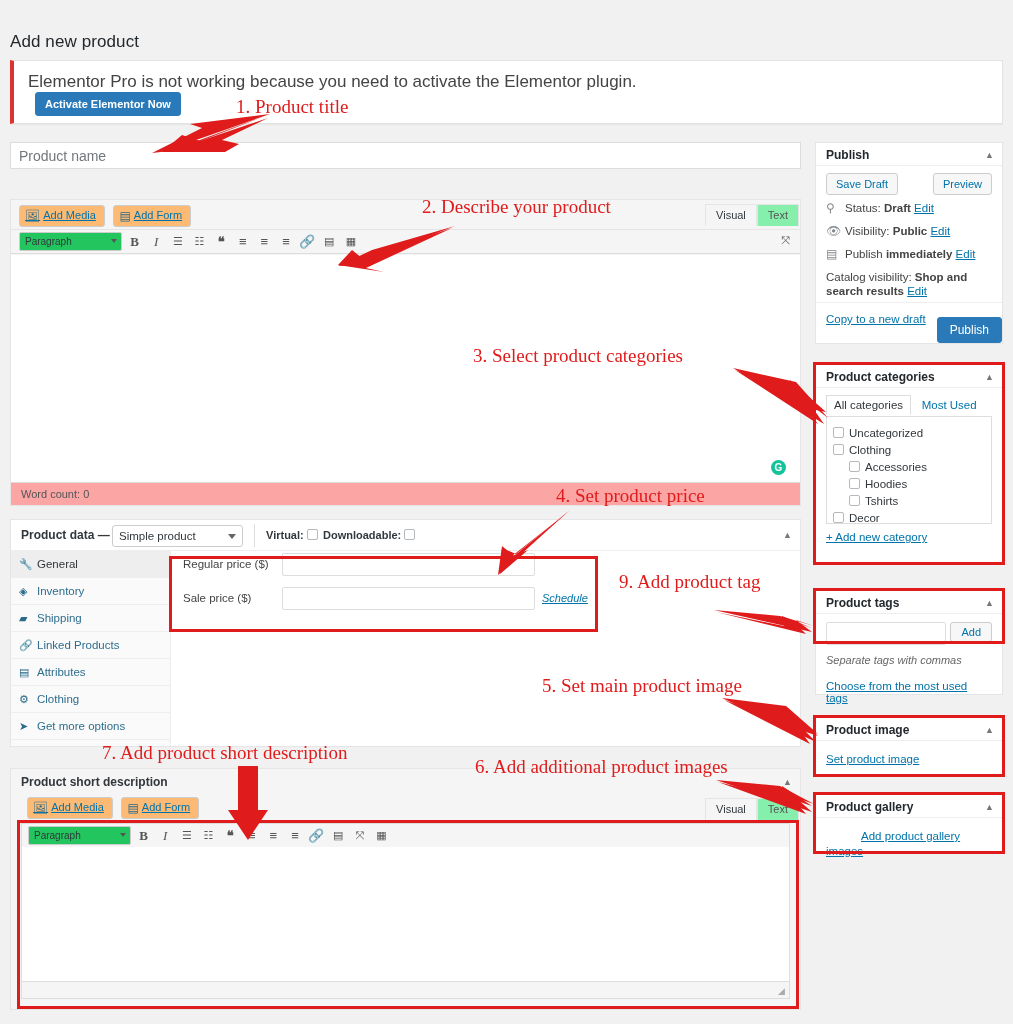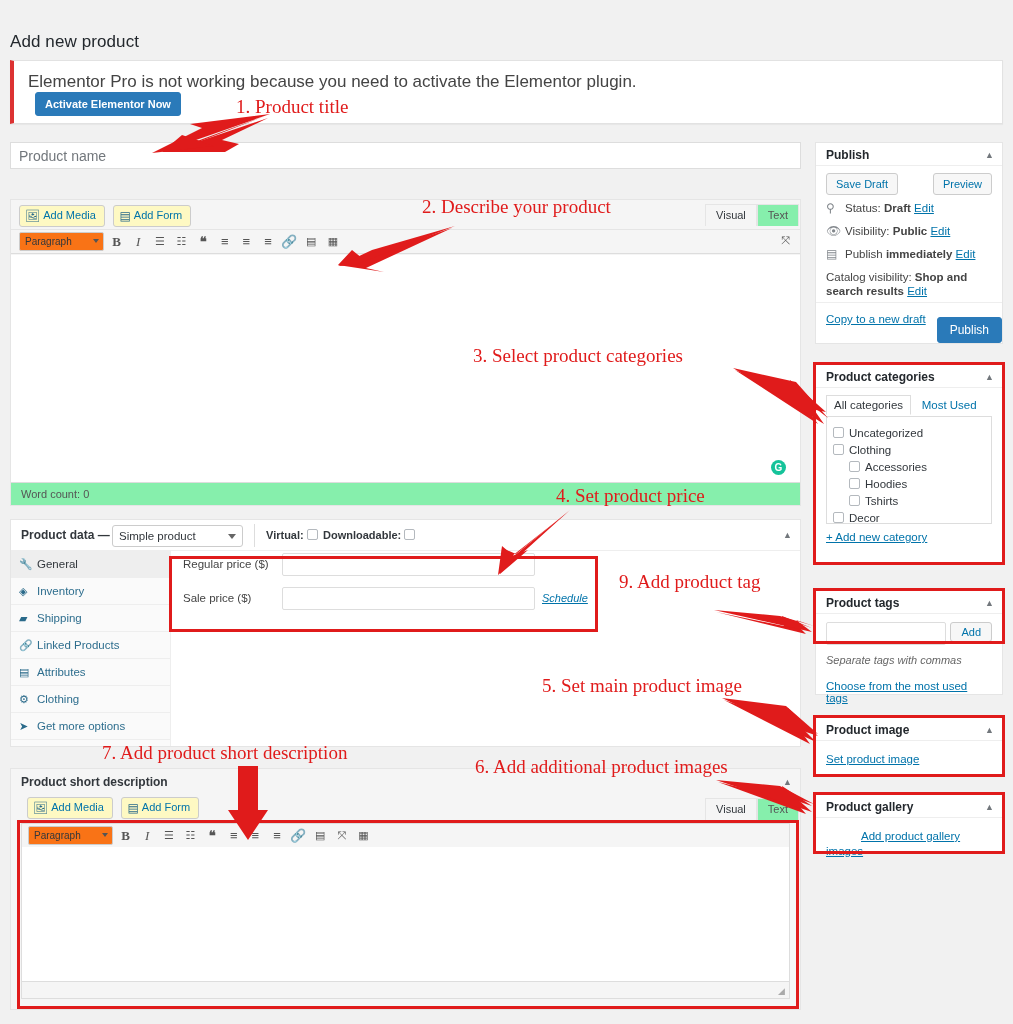--- a/index.html
+++ b/index.html
@@ -39,60 +39,60 @@
     font-size:14px; color:#32373c; outline:none;
   }
   .title-field::placeholder { color:#72777c; }
 
   .editor-box {
     position:absolute; left:10px; top:199px; width:791px; height:307px;
     background:#f5f5f5; border:1px solid #e5e5e5;
   }
   .media-row { position:absolute; left:8px; top:5px; }
   .mbtn {
-    display:inline-block; border:1px solid #ccc; background:#fef9c3;
+    display:inline-block; border:1px solid #ccc; background:#fdba74;
     color:#0073aa; font-size:11px; padding:3px 8px 3px 5px; border-radius:3px;
-    margin-right:5px; cursor:pointer; vertical-align:middle;
+    margin-right:5px; cursor:pointer; vertical-align:middle;text-decoration:underline;
   }
   .mbtn .gl { font-size:12px; margin-right:3px; vertical-align:-1px; color:#2a6a8a; }
 
   .tab-group { position:absolute; right:1px; top:4px; }
   .etab {
     display:inline-block; font-size:11px; padding:4px 10px 5px;
     color:#555; background:#86efac; border:1px solid #e5e5e5; border-bottom:none;
     cursor:pointer;
   }
   .etab.active { background:#f5f5f5; color:#32373c; }
 
   .toolbar {
     position:absolute; left:0; top:29px; width:100%; height:25px;
     background:#f5f5f5; border-top:1px solid #e5e5e5; border-bottom:1px solid #ddd;
   }
   .tbsel {
-    display:inline-block; border:1px solid #ccc; background:#f97316;
+    display:inline-block; border:1px solid #ccc; background:#22c55e;
     font-size:10px; padding:1px 14px 1px 5px; border-radius:2px; color:#32373c;
-    position:relative; cursor:pointer; width:85px; height:19px; line-height:16px;
+    position:relative; cursor:pointer; width:103px; height:19px; line-height:16px;
   }
   .tbsel .caret { position:absolute; right:4px; top:6px; border-left:3px solid transparent;
     border-right:3px solid transparent; border-top:4px solid #555; }
   .tbi {
     display:inline-block; width:18px; text-align:center; font-size:13px;
     color:#555; cursor:pointer; vertical-align:middle;
   }
   .editor-canvas {
     position:absolute; left:0; top:55px; width:100%; height:228px; background:#fff;
   }
   .grammarly {
     position:absolute; right:14px; bottom:8px; width:15px; height:15px;
     border-radius:50%; background:#15c39a; color:#fff; font-size:10px;
     font-weight:bold; text-align:center; line-height:15px;
   }
   .wordcount {
     position:absolute; left:0; bottom:0; width:100%; height:23px;
-    background:#86efac; border-top:1px solid #ddd; font-size:11px;
+    background:#fca5a5; border-top:1px solid #ddd; font-size:11px;
     color:#555; padding:5px 10px;
   }
 
   
   .pd-box {
     position:absolute; left:10px; top:519px; width:791px; height:228px;
     background:#fff; border:1px solid #e5e5e5;
   }
   .pd-head {
     position:relative; height:31px; border-bottom:1px solid #eee; background:#fff;

